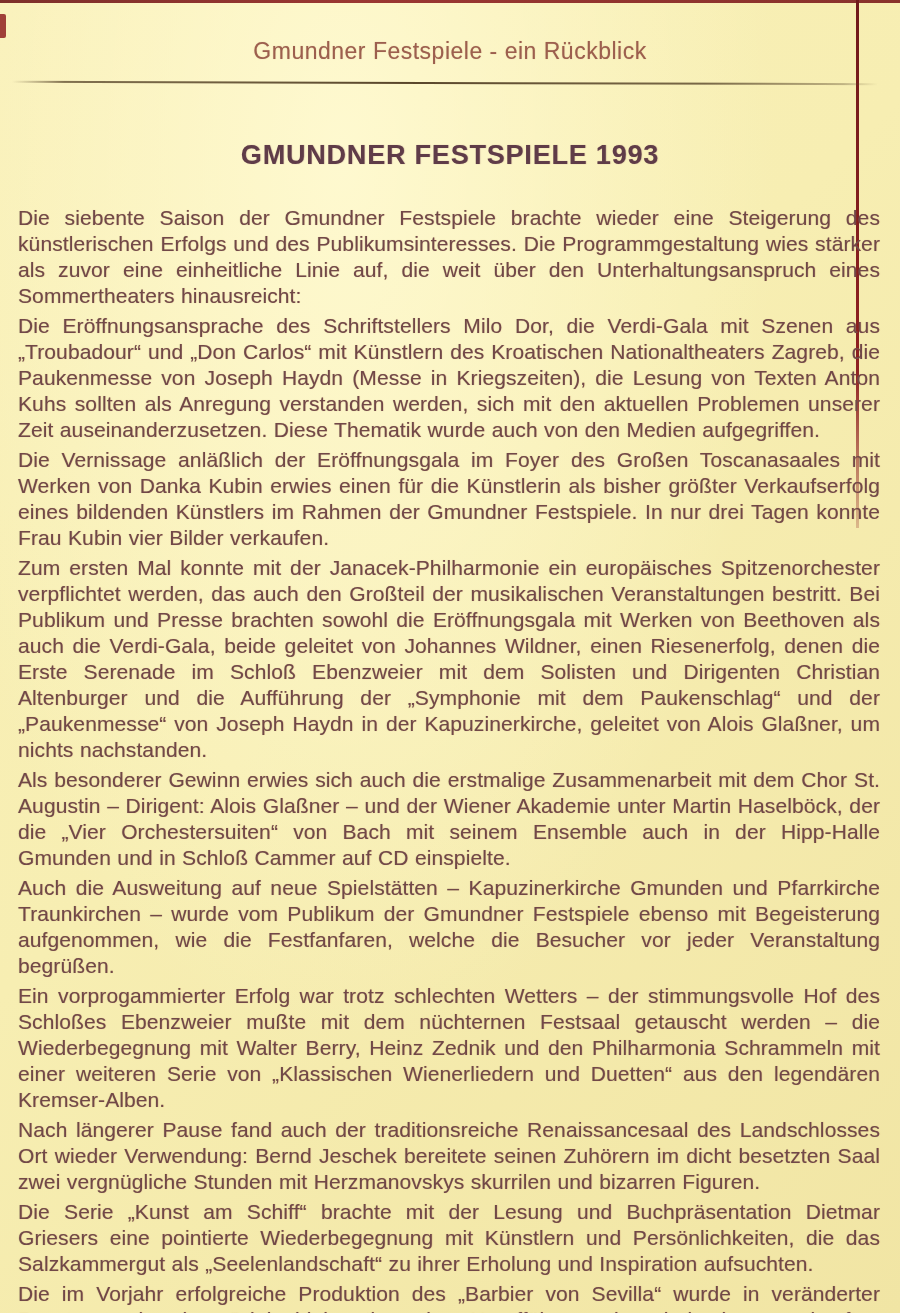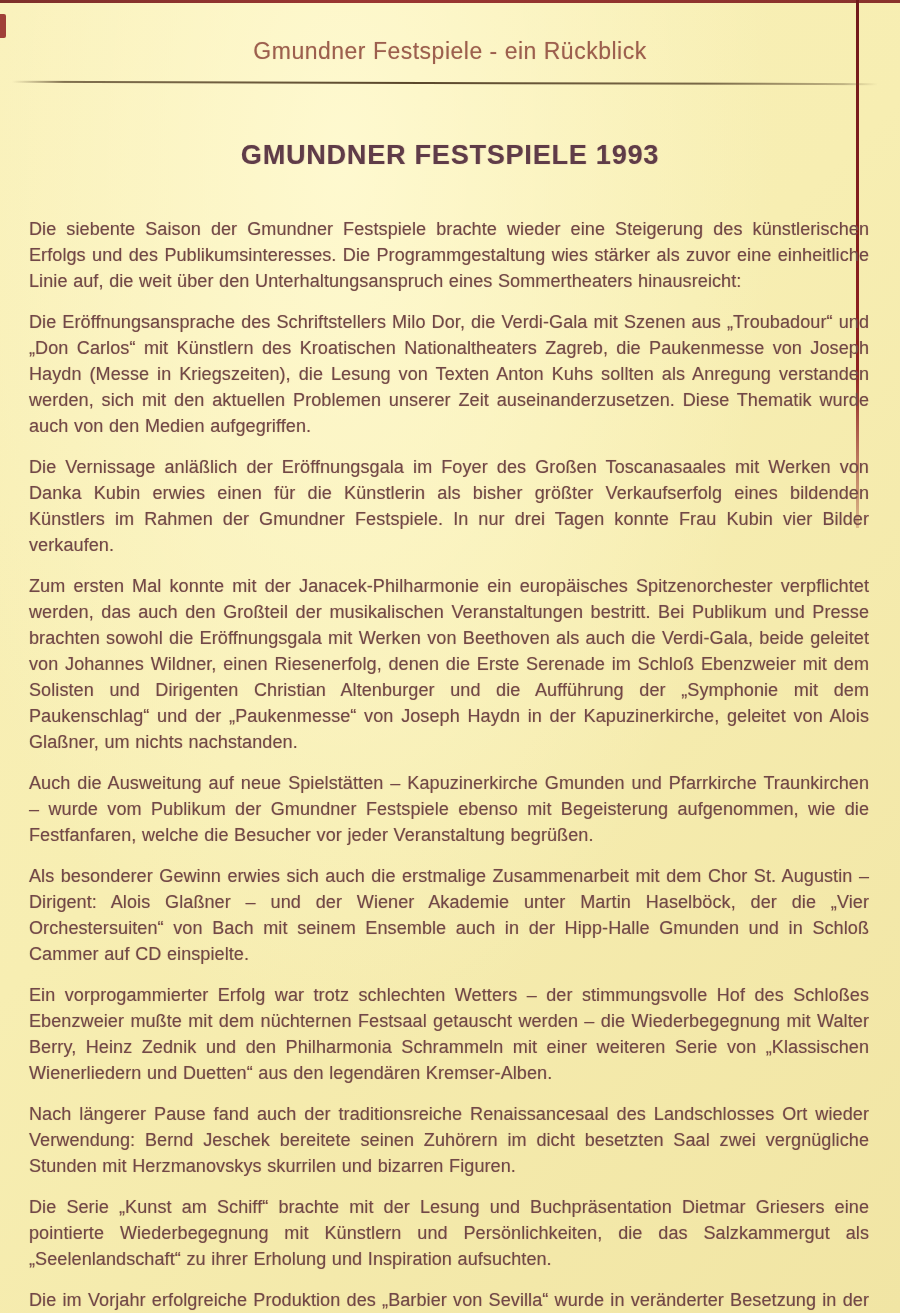--- a/index.html
+++ b/index.html
@@ -66,22 +66,22 @@
     font-weight:bold;
     letter-spacing:.8px;
     color:var(--title-text);
     text-shadow:.5px 0 1px rgba(110,60,70,.45);
   }
   
   .body-text{
     position:absolute;top:201px;left:14px;right:16px;
   }
   .body-text p{
-    margin:15px;
-    font-size:18px;
+    margin:4px;
+    font-size:21px;
     line-height:26px;
     text-align:justify;
     text-justify:inter-word;
     hyphens:auto;
     -webkit-hyphens:auto;
     word-spacing:.5px;
     letter-spacing:.1px;
     color:var(--body-text);
     text-shadow:.4px 0 .7px rgba(160,85,70,.35), -.4px 0 .7px rgba(100,110,70,.2);
   }
@@ -99,21 +99,21 @@
 
   <div class="header-rule"></div>
 
   <h1 class="page-title">GMUNDNER FESTSPIELE 1993</h1>
 
   <div class="body-text">
     <p>Die siebente Saison der Gmundner Festspiele brachte wieder eine Steigerung des künstlerischen Erfolgs und des Publikumsinteresses. Die Programmgestaltung wies stärker als zuvor eine einheitliche Linie auf, die weit über den Unterhaltungsanspruch eines Sommertheaters hinausreicht:</p>
     <p>Die Eröffnungsansprache des Schriftstellers Milo Dor, die Verdi-Gala mit Szenen aus „Troubadour“ und „Don Carlos“ mit Künstlern des Kroatischen Nationaltheaters Zagreb, die Paukenmesse von Joseph Haydn (Messe in Kriegszeiten), die Lesung von Texten Anton Kuhs sollten als Anregung verstanden werden, sich mit den aktuellen Problemen unserer Zeit auseinanderzusetzen. Diese Thematik wurde auch von den Medien aufgegriffen.</p>
     <p>Die Vernissage anläßlich der Eröffnungsgala im Foyer des Großen Toscanasaales mit Werken von Danka Kubin erwies einen für die Künstlerin als bisher größter Verkaufserfolg eines bildenden Künstlers im Rahmen der Gmundner Festspiele. In nur drei Tagen konnte Frau Kubin vier Bilder verkaufen.</p>
     <p>Zum ersten Mal konnte mit der Janacek-Philharmonie ein europäisches Spitzenorchester verpflichtet werden, das auch den Großteil der musikalischen Veranstaltungen bestritt. Bei Publikum und Presse brachten sowohl die Eröffnungsgala mit Werken von Beethoven als auch die Verdi-Gala, beide geleitet von Johannes Wildner, einen Riesenerfolg, denen die Erste Serenade im Schloß Ebenzweier mit dem Solisten und Dirigenten Christian Altenburger und die Aufführung der „Symphonie mit dem Paukenschlag“ und der „Paukenmesse“ von Joseph Haydn in der Kapuzinerkirche, geleitet von Alois Glaßner, um nichts nachstanden.</p>
+    <p>Als besonderer Gewinn erwies sich auch die erstmalige Zusammenarbeit mit dem Chor St. Augustin – Dirigent: Alois Glaßner – und der Wiener Akademie unter Martin Haselböck, der die „Vier Orchestersuiten“ von Bach mit seinem Ensemble auch in der Hipp-Halle Gmunden und in Schloß Cammer auf CD einspielte.</p>
     <p>Auch die Ausweitung auf neue Spielstätten – Kapuzinerkirche Gmunden und Pfarrkirche Traunkirchen – wurde vom Publikum der Gmundner Festspiele ebenso mit Begeisterung aufgenommen, wie die Festfanfaren, welche die Besucher vor jeder Veranstaltung begrüßen.</p>
-    <p>Als besonderer Gewinn erwies sich auch die erstmalige Zusammenarbeit mit dem Chor St. Augustin – Dirigent: Alois Glaßner – und der Wiener Akademie unter Martin Haselböck, der die „Vier Orchestersuiten“ von Bach mit seinem Ensemble auch in der Hipp-Halle Gmunden und in Schloß Cammer auf CD einspielte.</p>
     <p>Ein vorprogammierter Erfolg war trotz schlechten Wetters – der stimmungsvolle Hof des Schloßes Ebenzweier mußte mit dem nüchternen Festsaal getauscht werden – die Wiederbegegnung mit Walter Berry, Heinz Zednik und den Philharmonia Schrammeln mit einer weiteren Serie von „Klassischen Wienerliedern und Duetten“ aus den legendären Kremser-Alben.</p>
     <p>Nach längerer Pause fand auch der traditionsreiche Renaissancesaal des Landschlosses Ort wieder Verwendung: Bernd Jeschek bereitete seinen Zuhörern im dicht besetzten Saal zwei vergnügliche Stunden mit Herzmanovskys skurrilen und bizarren Figuren.</p>
     <p>Die Serie „Kunst am Schiff“ brachte mit der Lesung und Buchpräsentation Dietmar Griesers eine pointierte Wiederbegegnung mit Künstlern und Persönlichkeiten, die das Salzkammergut als „Seelenlandschaft“ zu ihrer Erholung und Inspiration aufsuchten.</p>
     <p>Die im Vorjahr erfolgreiche Produktion des „Barbier von Sevilla“ wurde in veränderter Besetzung in der Originaldekoration der Uraufführung im dreimal ausverkauften Stadttheater ein bejubelter Publikumserfolg. Durch die großzügige Unterstützung des Salzburger Landestheaters, der Salzburger Festspiele und von Mitgliedern des Wiener Staatsopernchors konnten die Ko-</p>
   </div>
 
 </div>
 
 </body></html>

